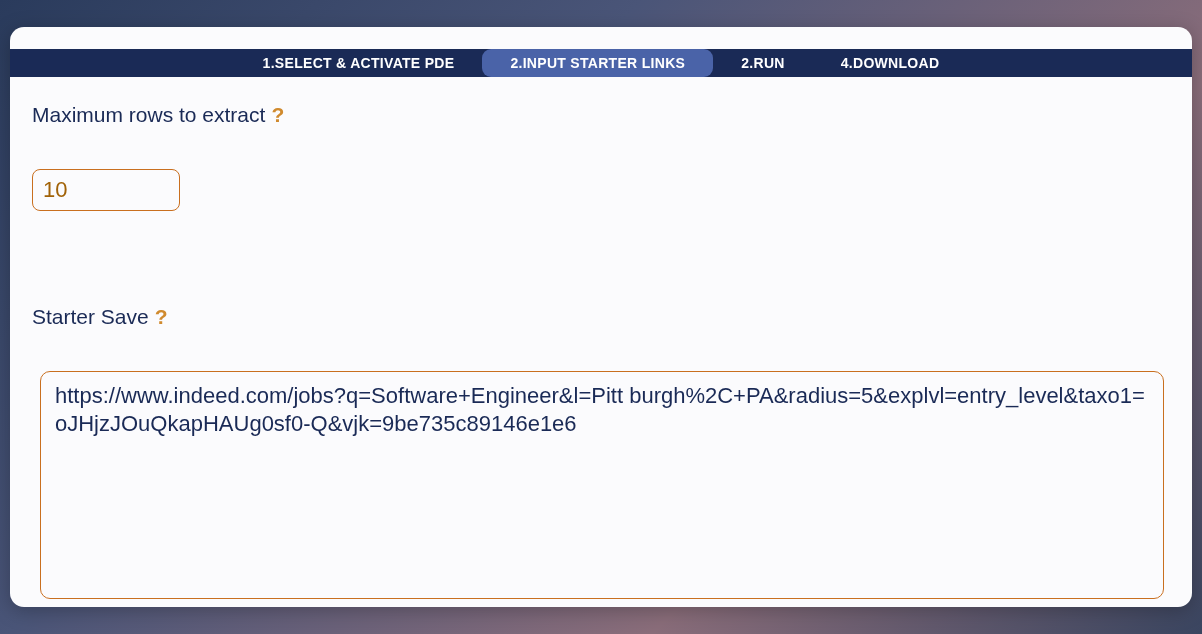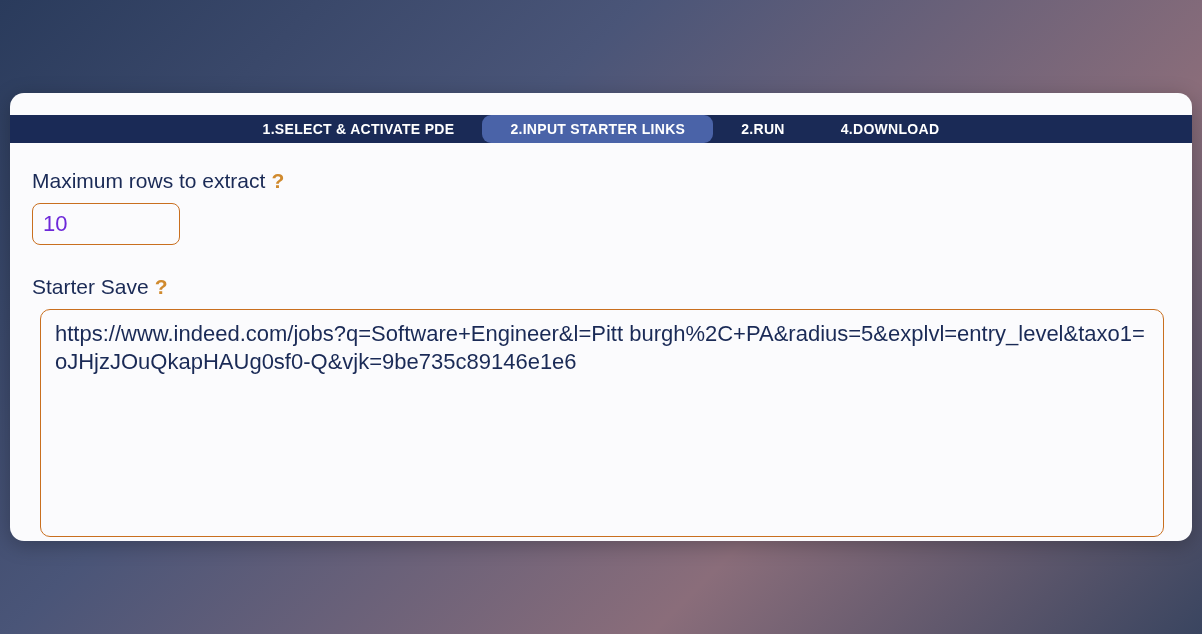--- a/index.html
+++ b/index.html
@@ -6,21 +6,21 @@
   html, body { width: 1202px; height: 634px; }
   body {
     font-family: -apple-system, BlinkMacSystemFont, "Segoe UI", Arial, sans-serif;
     background: linear-gradient(135deg, #2a3b5c 0%, #4a5578 35%, #8a6d7a 70%, #3a4560 100%);
     display: flex;
     align-items: center;
     justify-content: center;
   }
   .card {
     width: 1182px;
-    height: 448px;
+    height: 580px;
     background: #fbfbfd;
     border-radius: 14px;
     overflow: hidden;
     box-shadow: 0 4px 20px rgba(0,0,0,0.25);
     display: flex;
     flex-direction: column;
   }
   .tabs {
     background: #1a2a56;
     height: 28px;
@@ -42,20 +42,21 @@
   }
   .tab.active {
     background: #4a63a8;
     border-radius: 9px;
   }
   .content {
     padding: 26px 22px 0 22px;
     flex: 1;
     display: flex;
     flex-direction: column;
+    gap: 32px;
   }
   .label-row {
     display: flex;
     align-items: baseline;
     gap: 6px;
     margin-bottom: 10px;
   }
   .field-label {
     color: #1a2a56;
     font-size: 21px;
@@ -66,21 +67,21 @@
     font-size: 21px;
     font-weight: 700;
     cursor: pointer;
   }
   .max-rows-input {
     width: 148px;
     height: 42px;
     border: 1.5px solid #c96f1f;
     border-radius: 8px;
     background: #fbfbfd;
-    color: #6d28d9;
+    color: #a16207;
     font-size: 22px;
     font-weight: 500;
     padding: 15px 10px;
     outline: none;
   }
   .spacer-1 { height: 30px; }
   .links-textarea {
     width: 1124px;
     height: 228px;
     border: 1.5px solid #c96f1f;

